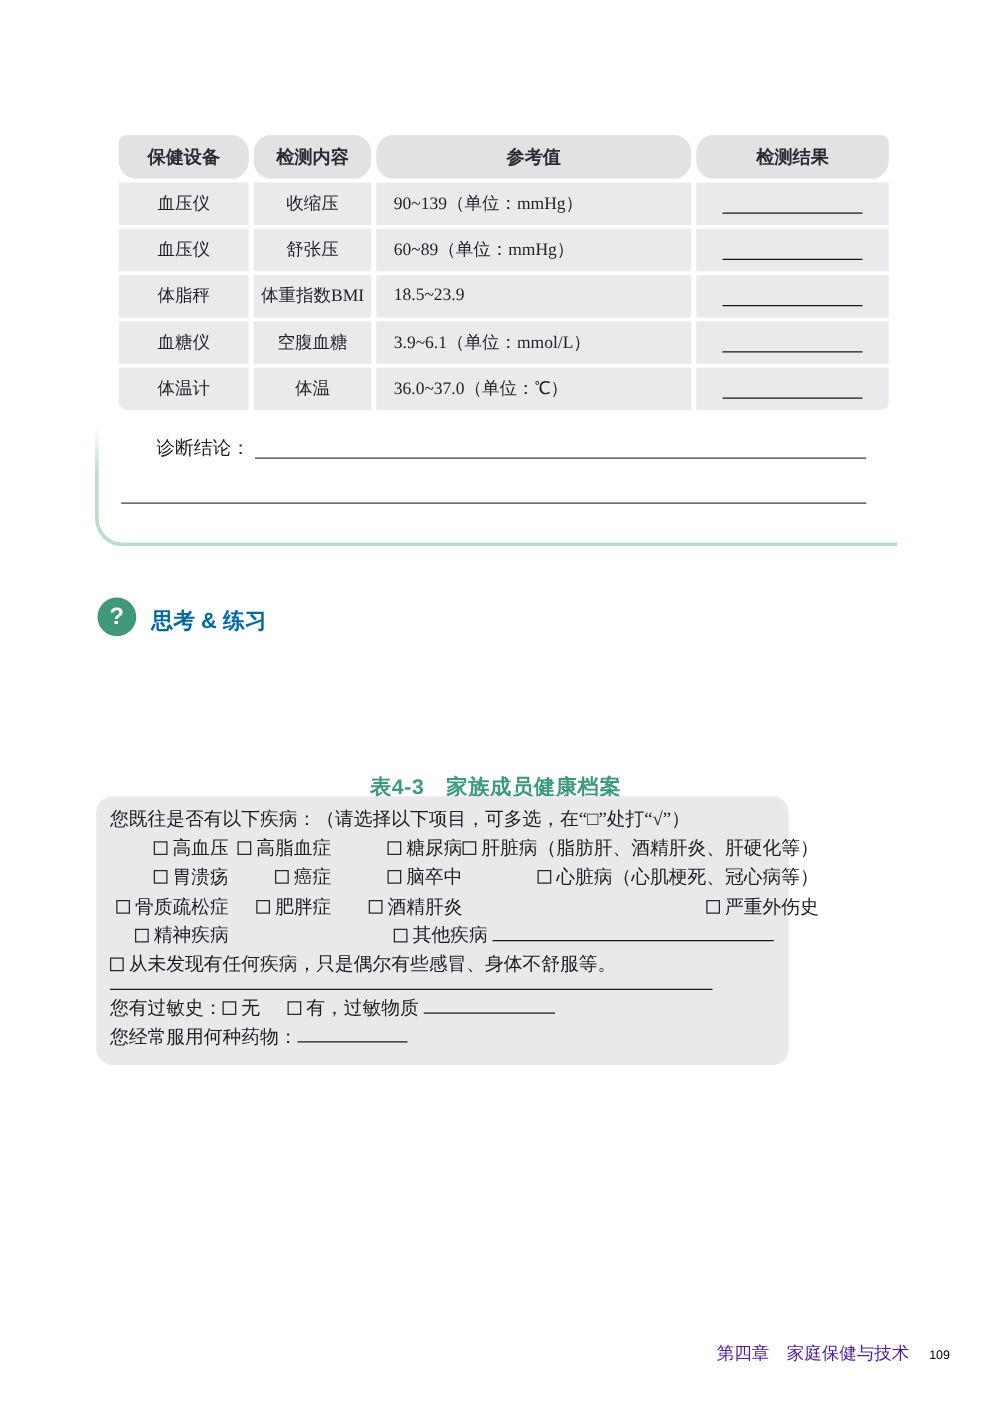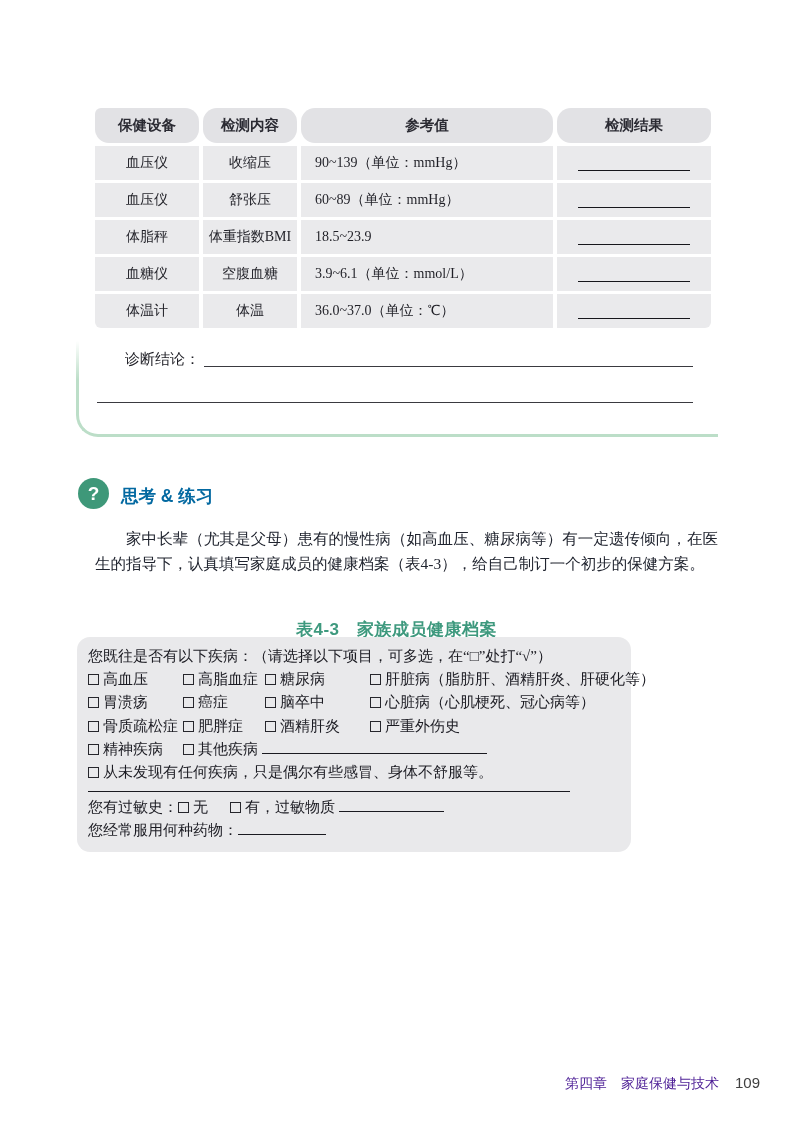--- a/index.html
+++ b/index.html
@@ -47,33 +47,33 @@
   .paragraph { position:absolute; left:95px; top:526px; width:623px;
                font-family:"Liberation Serif", serif; font-size:15.5px; line-height:25px;
                color:#20242f; text-indent:2em; text-align:justify; }
 
   
   .form-box { position:absolute; left:77px; top:637px; width:554px; height:215px;
               background:#e9e9eb; border-radius:13px; box-sizing:border-box;
               padding:8px 12px 0 11px; font-family:"Liberation Serif", serif;
               font-size:15px; color:#1b1b22; }
   .form-line { line-height:23.2px; white-space:nowrap; }
-  .disease-grid { display:grid; grid-template-columns:95px 82px 105px 1fr; }
+  .disease-grid { display:grid; grid-template-columns:95px 82px 105px 1fr;text-align:right; }
   .disease-grid > div { line-height:23.2px; white-space:nowrap; }
   .cb { display:inline-block; width:11px; height:11px; border:1.5px solid #26262c;
         margin-right:4px; vertical-align:-1px; background:transparent; box-sizing:border-box; }
   .bl { display:inline-block; border-bottom:1.5px solid #1a1a20; height:13px; vertical-align:baseline; }
   .bl-other { width:225px; } .bl-allergy { width:105px; } .bl-meds { width:88px; }
   .free-line { width:482px; height:0; border-bottom:1.5px solid #1a1a20; margin:7px 0 4px 0; }
   .gap-mid { display:inline-block; width:22px; }
 
   
   .footer { position:absolute; right:33px; top:1074px; display:flex; align-items:baseline; gap:16px; }
   .footer .chap { font-weight:normal; font-size:14px; color:#4c1d95; }
-  .footer .pg { font-size:15px; color:#404040;text-align:center; }
+  .footer .pg { font-size:10px; color:#000000;text-align:center; }
 </style>
 </head>
 <body>
 
 <div class="page">
 
   <div class="green-frame"></div>
   <div class="green-fade"></div>
 
 
@@ -120,21 +120,20 @@
   </div>
 
   <div class="diagnosis">
     <span class="lbl">诊断结论：</span>
     <span class="diag-line"></span>
   </div>
   <div class="diag-line2"></div>
 
   <div class="q-circle">?</div>
   <div class="ex-label">思考 &amp; 练习</div>
-  <div class="paragraph">家中长辈（尤其是父母）患有的慢性病（如高血压、糖尿病等）有一定遗传倾向，在医生的指导下，认真填写家庭成员的健康档案（表4-3），给自己制订一个初步的保健方案。</div>
 
   <div class="tbl-title t43-title">表4-3　家族成员健康档案</div>
 
   <div class="form-box">
     <div class="form-line">您既往是否有以下疾病：（请选择以下项目，可多选，在“□”处打“√”）</div>
 
     <div class="disease-grid">
       <div><span class="cb"></span><span>高血压</span></div>
       <div><span class="cb"></span><span>高脂血症</span></div>
       <div><span class="cb"></span><span>糖尿病</span></div>

